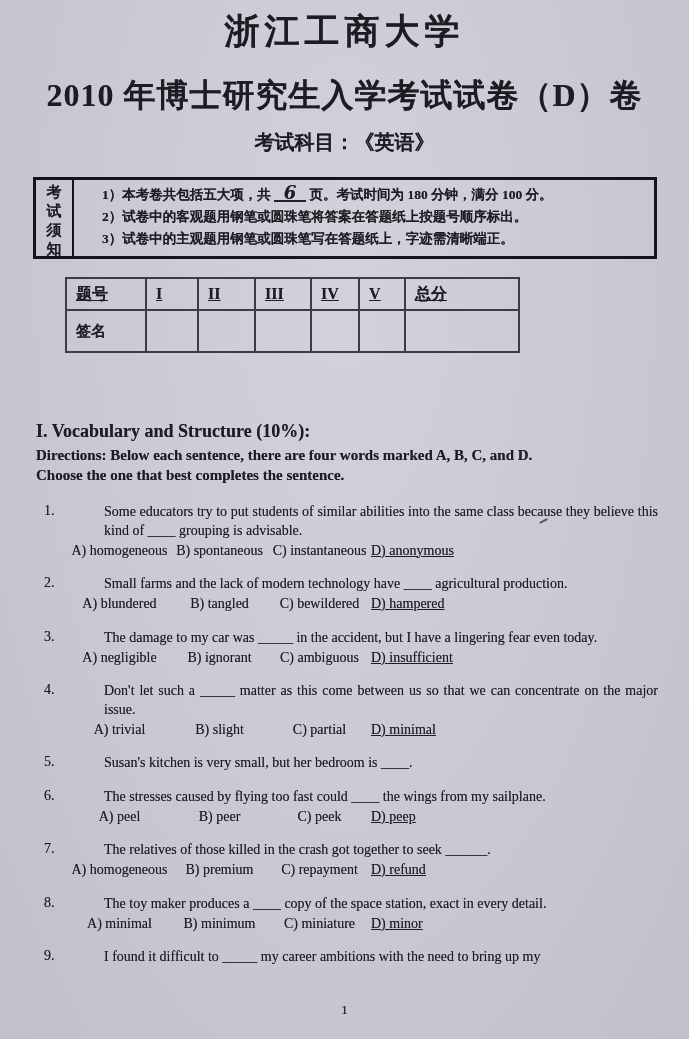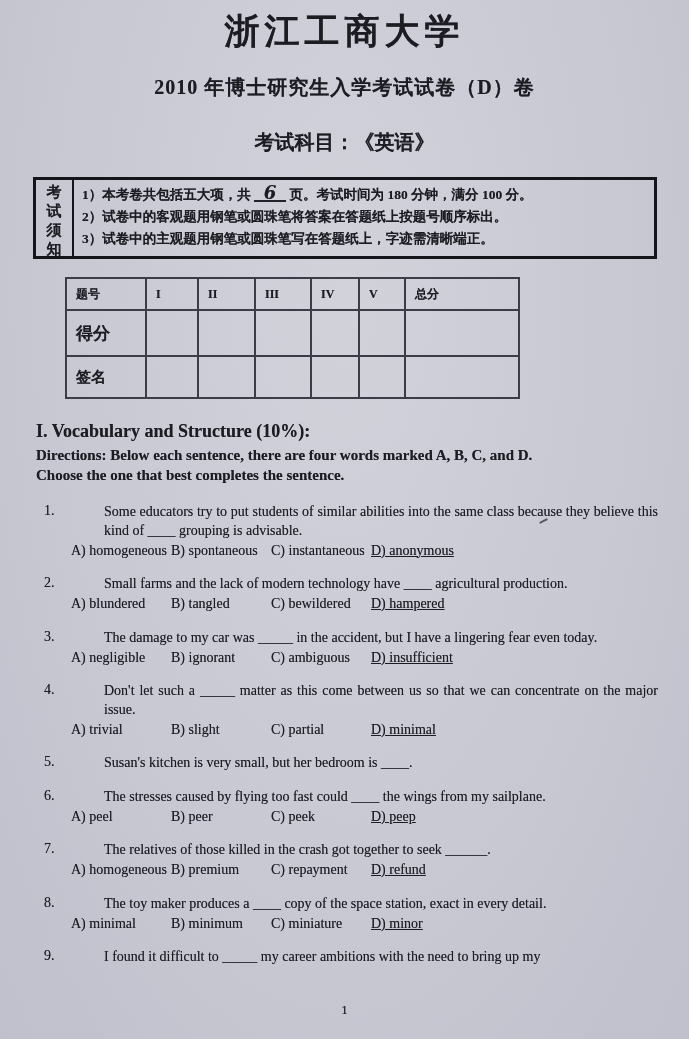--- a/index.html
+++ b/index.html
@@ -6,56 +6,56 @@
   body {
     width:689px; height:1039px; position:relative; overflow:hidden;
     background: radial-gradient(ellipse at 50% 28%, #d1d2da 0%, #c8c9d3 55%, #bfc0cb 100%);
     font-family:"Liberation Serif","DejaVu Serif",serif;
     color:#1c1c22;
     text-shadow:0 0 0.5px rgba(25,25,35,.55);
   }
   .t1 { position:absolute; top:8px; left:0; right:0; text-align:center;
         font-size:35px; font-weight:bold; letter-spacing:5px; }
   .t2 { position:absolute; top:74px; left:0; right:0; text-align:center;
-        font-size:20px; font-weight:bold; letter-spacing:1px; }
+        font-size:32px; font-weight:bold; letter-spacing:1px; }
   .t3 { position:absolute; top:129px; left:0; right:0; text-align:center;
         font-size:20px; font-weight:bold; }
 
   .notice { position:absolute; left:33px; top:177px; width:618px; height:76px;
             border:3px solid #14141a; display:flex; }
   .notice-side { width:36px; border-right:2px solid #14141a; display:flex;
                  flex-direction:column; align-items:center; justify-content:space-between;
                  font-size:15px; font-weight:bold; padding:3px 0; }
-  .notice-body { flex:1; padding:4px 6px 2px 8px; font-size:13.5px;
+  .notice-body { flex:1; padding:4px 6px 2px 28px; font-size:13.5px;
                  font-weight:bold; line-height:22px; white-space:nowrap;border-radius:27px; }
   .handwritten { display:inline-block; width:32px; text-align:center;
                  border-bottom:2px solid #23232b; font-style:italic;
                  font-size:18px; line-height:15px; font-weight:bold;
                  font-family:"DejaVu Serif",serif; }
 
   table.score { position:absolute; left:65px; top:277px; border-collapse:collapse; }
   table.score td { border:2px solid #3c3c46; padding:0 0 0 9px; vertical-align:middle;
                    font-weight:bold; background:transparent; }
-  table.score tr.hdr td { height:30px; font-size:12px; }
+  table.score tr.hdr td { height:30px; font-size:16px;text-decoration:underline; }
   table.score tr.r2 td { height:44px; font-size:17px; }
   table.score tr.r3 td { height:40px; font-size:15px; }
   .cw0{width:69px;} .cw1{width:41px;} .cw2{width:46px;border-radius:10px;} .cw3{width:45px;}
   .cw4{width:37px;} .cw5{width:35px;} .cw6{width:103px;}
 
   .sec-title { position:absolute; left:36px; top:421px; font-size:18px; font-weight:bold; }
   .sec-dir   { position:absolute; left:36px; top:446px; width:622px; font-size:15px;
                font-weight:bold; line-height:19.5px; text-align:justify; }
   .sec-dir .dl2 { text-align:left; }
 
   .questions { position:absolute; left:44px; top:503px; width:614px; }
   .q { display:flex; margin-bottom:15px; }
   .qnum { flex:none; width:27px; font-size:14px; }
   .qbody { flex:1; min-width:0; }
   .qtext { font-size:14px; line-height:18.5px; text-align:justify;margin-left:33px; }
-  .opts { display:flex; margin-top:1.5px; font-size:14px; line-height:18.5px; }
+  .opts { display:flex; margin-top:1.5px; font-size:14px; line-height:18.5px;text-align:center; }
   .opt { white-space:nowrap; min-width:97px; padding-right:3px; }
   .opt:last-child { min-width:0;text-decoration:underline; }
 
   .stray-mark { position:absolute; left:539px; top:520px; width:9px; height:2px;
                 background:#5a5a64; transform:rotate(-28deg); border-radius:1px; }
   .pagenum { position:absolute; left:0; right:0; top:1002px; text-align:center;
              font-size:13px; }
 </style>
 </head>
 <body>
@@ -86,29 +86,20 @@
   <tbody>
       <tr class="hdr">
     <td class="cw0">题号</td>
     <td class="cw1">I</td>
     <td class="cw2">II</td>
     <td class="cw3">III</td>
     <td class="cw4">IV</td>
     <td class="cw5">V</td>
     <td class="cw6">总分</td>
   </tr>
-  <tr class="r2">
-    <td>得分</td>
-    <td></td>
-    <td></td>
-    <td></td>
-    <td></td>
-    <td></td>
-    <td></td>
-  </tr>
   <tr class="r3">
     <td>签名</td>
     <td></td>
     <td></td>
     <td></td>
     <td></td>
     <td></td>
     <td></td>
   </tr>
 </tbody>

